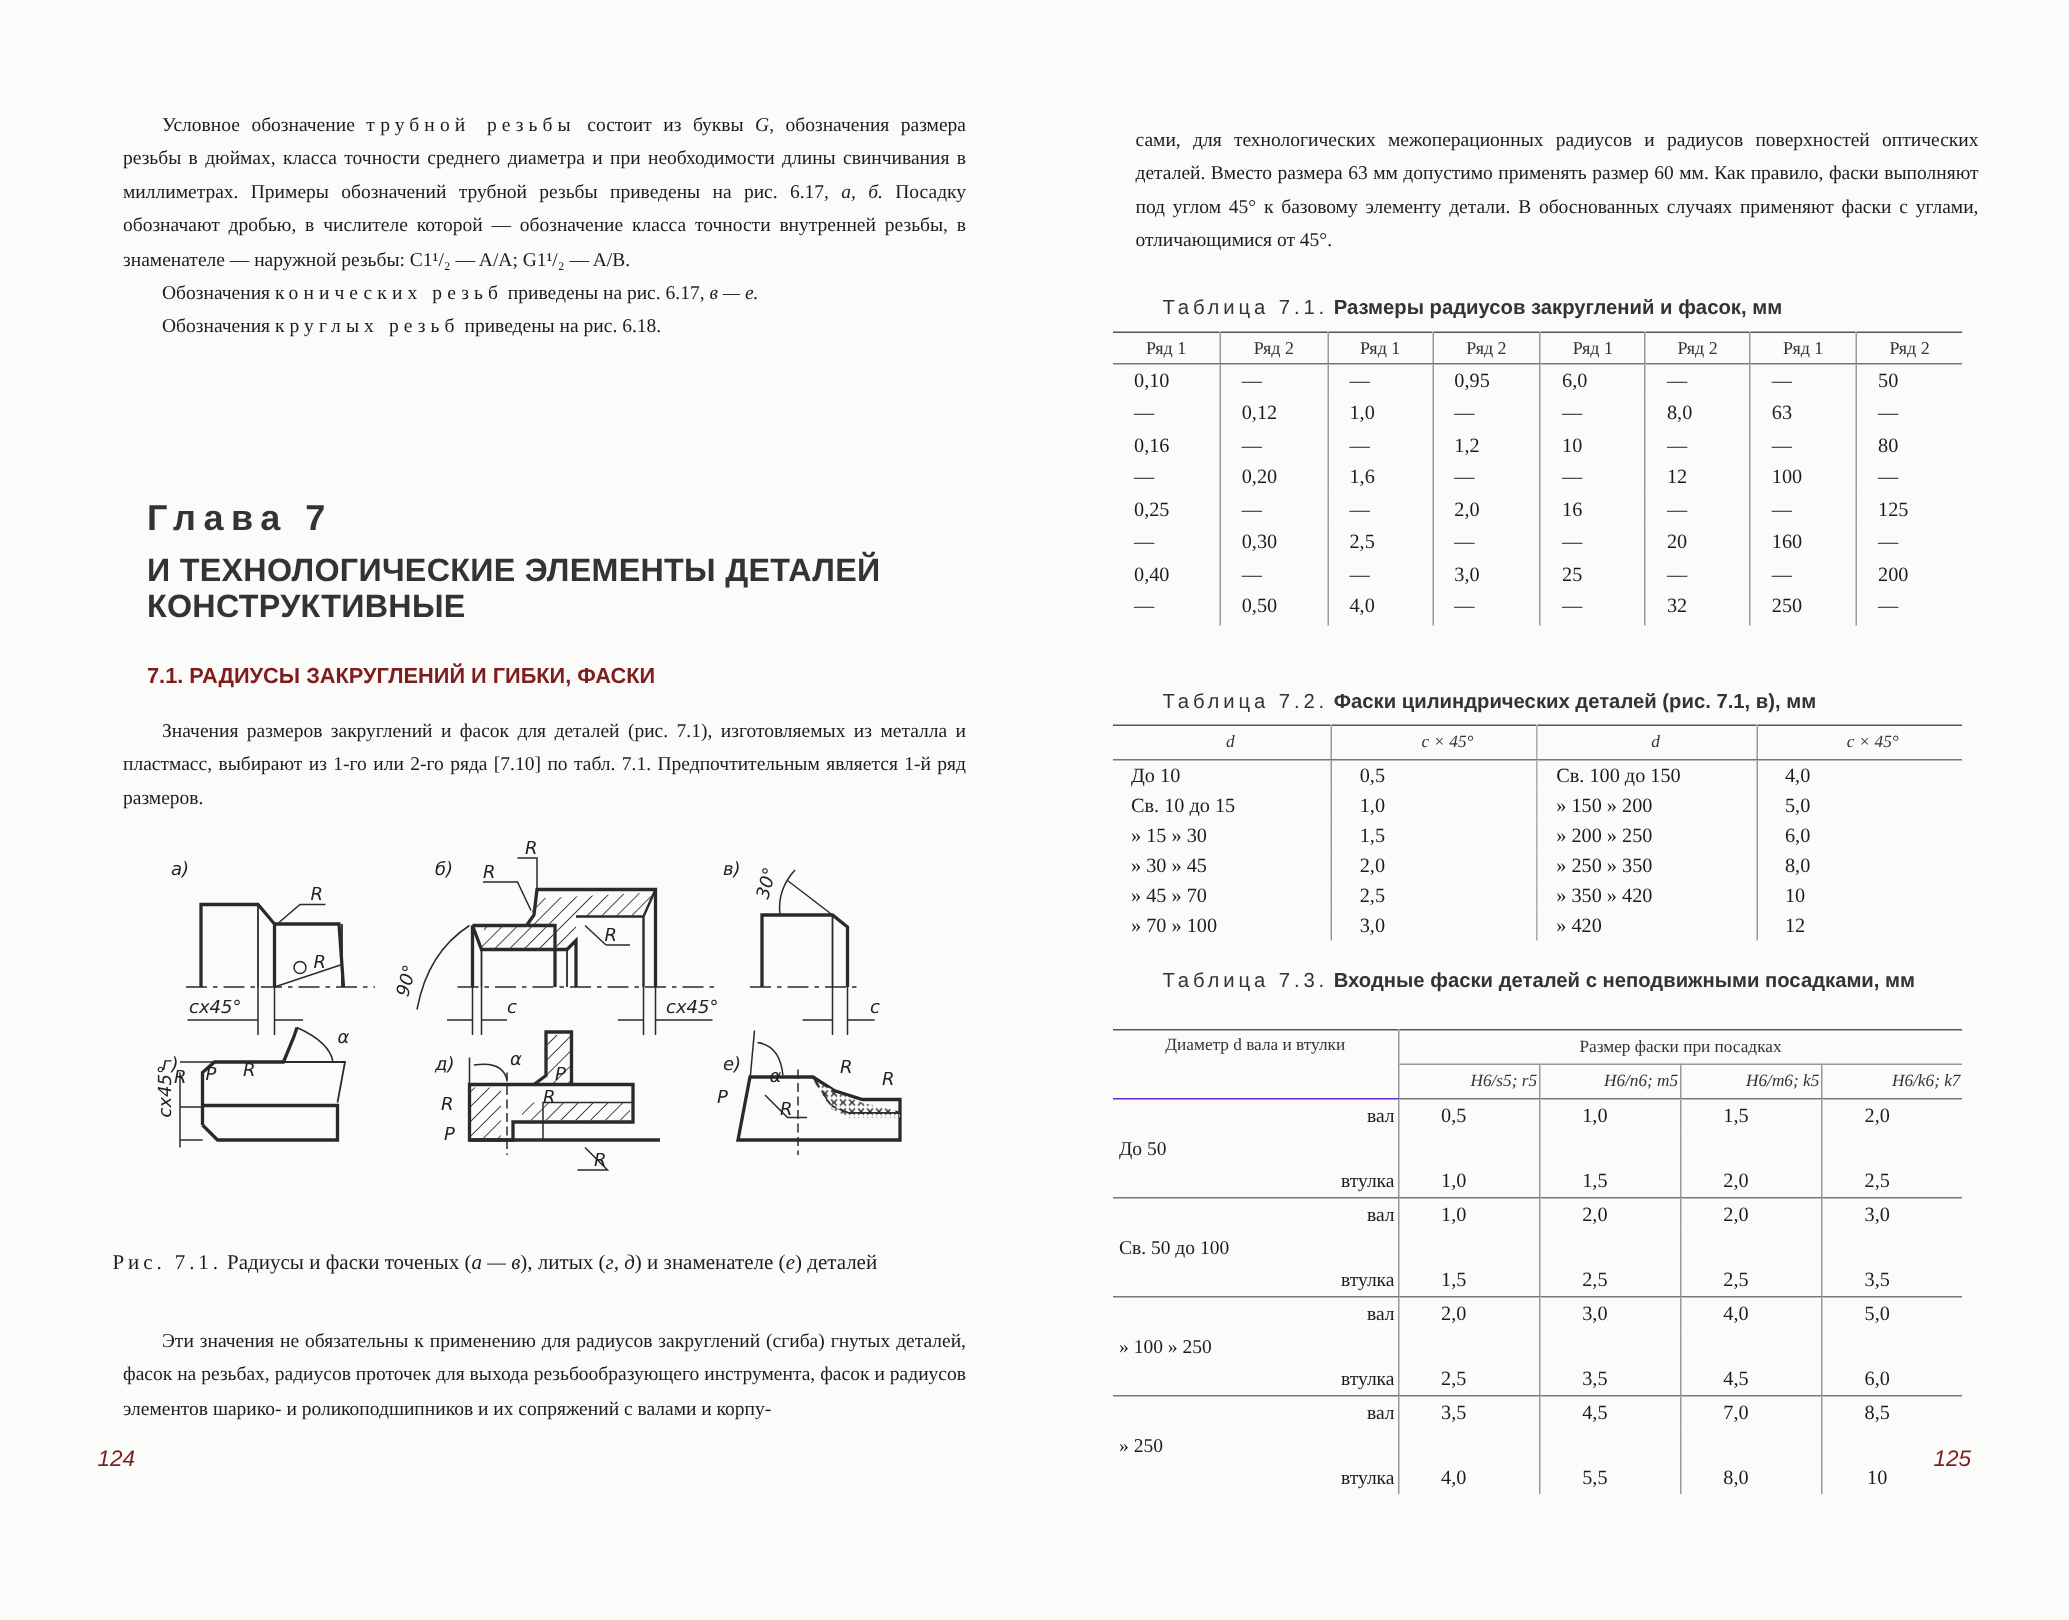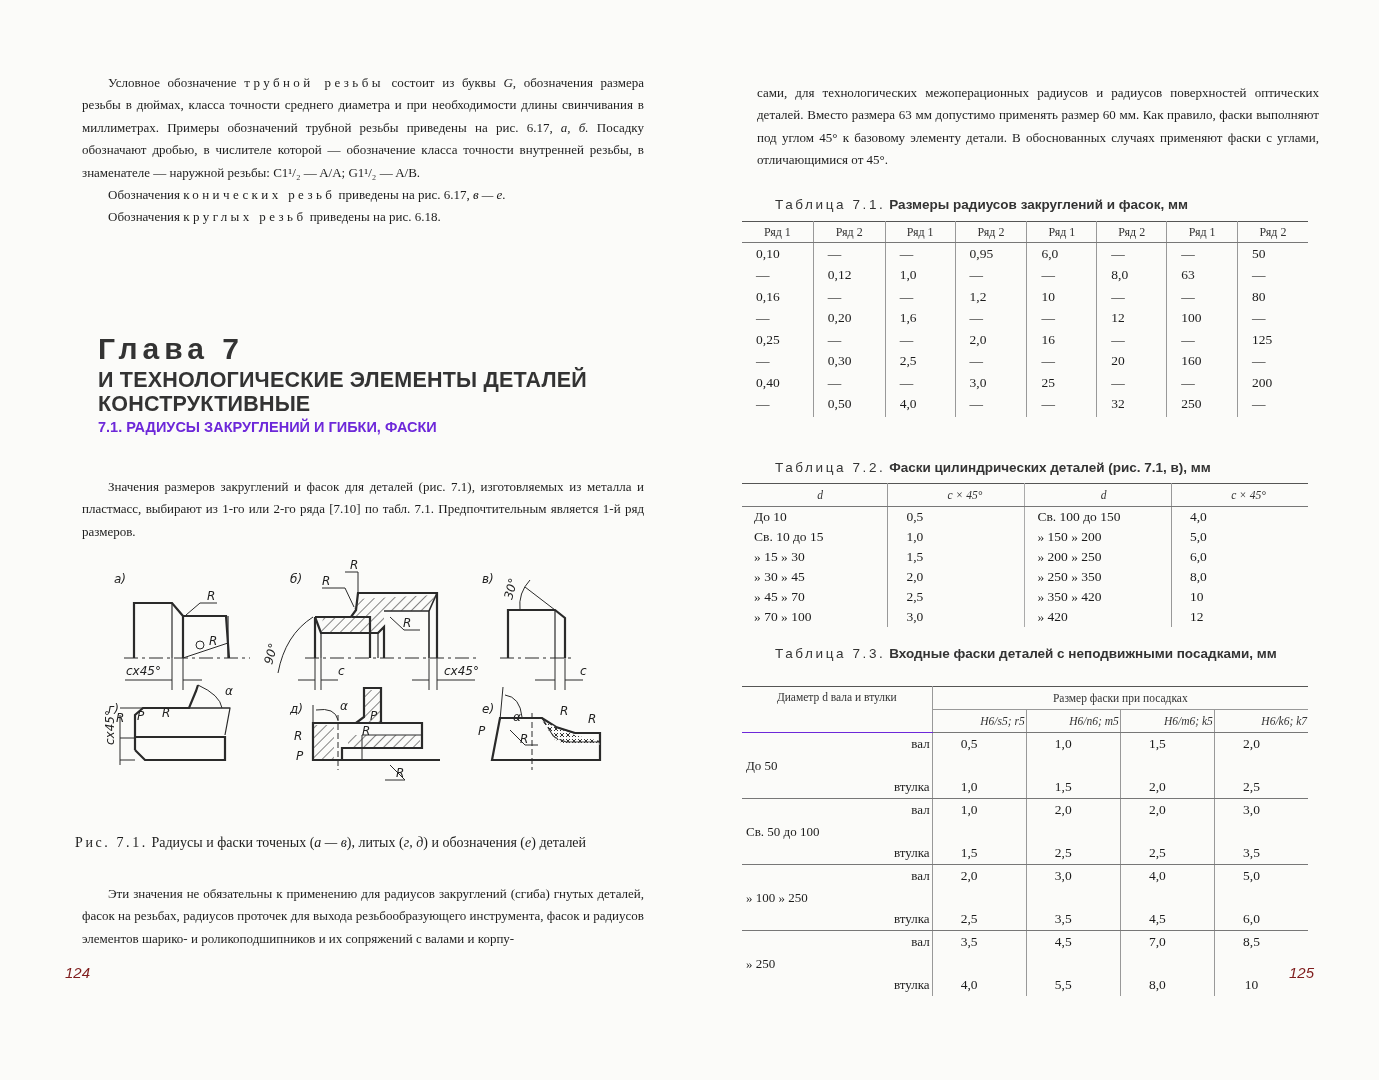--- a/index.html
+++ b/index.html
@@ -16,23 +16,23 @@
 
   .body-text { font-size: 13px; line-height: 22.4px; text-align: justify; }
   .para { margin: 0; text-indent: 26px; }
   .para.noindent { text-indent: 0; }
   .spaced { letter-spacing: 3.4px; }
   .it { font-style: italic; }
 
   .sans { font-family: "Liberation Sans", "DejaVu Sans", sans-serif; }
 
   #intro { position: absolute; left: 82px; top: 72px; width: 562px; }
-  #chapter-label { position: absolute; left: 98px; top: 332px; font-size: 30px; font-weight: bold; letter-spacing: 5px; color: #333; }
+  #chapter-label { position: absolute; left: 98px; top: 332px; font-size: 24px; font-weight: bold; letter-spacing: 5px; color: #333; }
   #chapter-title { position: absolute; left: 98px; top: 368px; font-size: 21.5px; font-weight: bold; line-height: 24px; color: #333; letter-spacing: 0.2px; }
-  #section-title { position: absolute; left: 98px; top: 419px; font-size: 14.5px; font-weight: bold; color: #6d28d9; }
+  #section-title { position: absolute; left: 98px; top: 443px; font-size: 14.5px; font-weight: bold; color: #7f1d1d; }
   #section-para { position: absolute; left: 82px; top: 476px; width: 562px; }
 
   #figure { position: absolute; left: 100px; top: 555px; width: 545px; height: 275px; }
   #figure-caption { position: absolute; left: 75px; top: 835px; font-size: 14px; white-space: nowrap; }
   #figure-caption .spaced { letter-spacing: 2.6px; }
 
   #note-para { position: absolute; left: 82px; top: 883px; width: 562px; }
   .page-num { position: absolute; top: 964px; font-size: 15px; font-style: italic; color: #7f1d1d; }
   #page-num-left { left: 65px; }
   #page-num-right { left: 1289px; left: 599px; }
@@ -221,21 +221,21 @@
 
         <text x="378" y="180">P</text>
         <text x="413" y="166">α</text>
         <text x="420" y="188">R</text>
         <text x="460" y="160">R</text>
         <text x="488" y="168">R</text>
       </g>
     </svg>
   </div>
 
-  <div id="figure-caption"><span class="spaced">Рис. 7.1.</span><span> Радиусы и фаски точеных (</span><span class="it">а — в</span><span>), литых (</span><span class="it">г, д</span><span>) и обозначения (</span><span class="it">е</span><span>) деталей</span></div>
+  <div id="figure-caption"><span class="spaced">Рис. 7.1.</span><span> Радиусы и фаски точеных (</span><span class="it">а — в</span><span>), литых (</span><span class="it">г, д</span><span>) и знаменателе (</span><span class="it">е</span><span>) деталей</span></div>
 
   <div id="note-para" class="body-text">
     <p class="para">Эти значения не обязательны к применению для радиусов закруглений (сгиба) гнутых деталей, фасок на резьбах, радиусов проточек для выхода резьбообразующего инструмента, фасок и радиусов элементов шарико- и роликоподшипников и их сопряжений с валами и корпу-</p>
   </div>
 
   <div class="page-num sans" id="page-num-left">124</div>
 </div>
 
 <div class="page" id="page-right">
 

